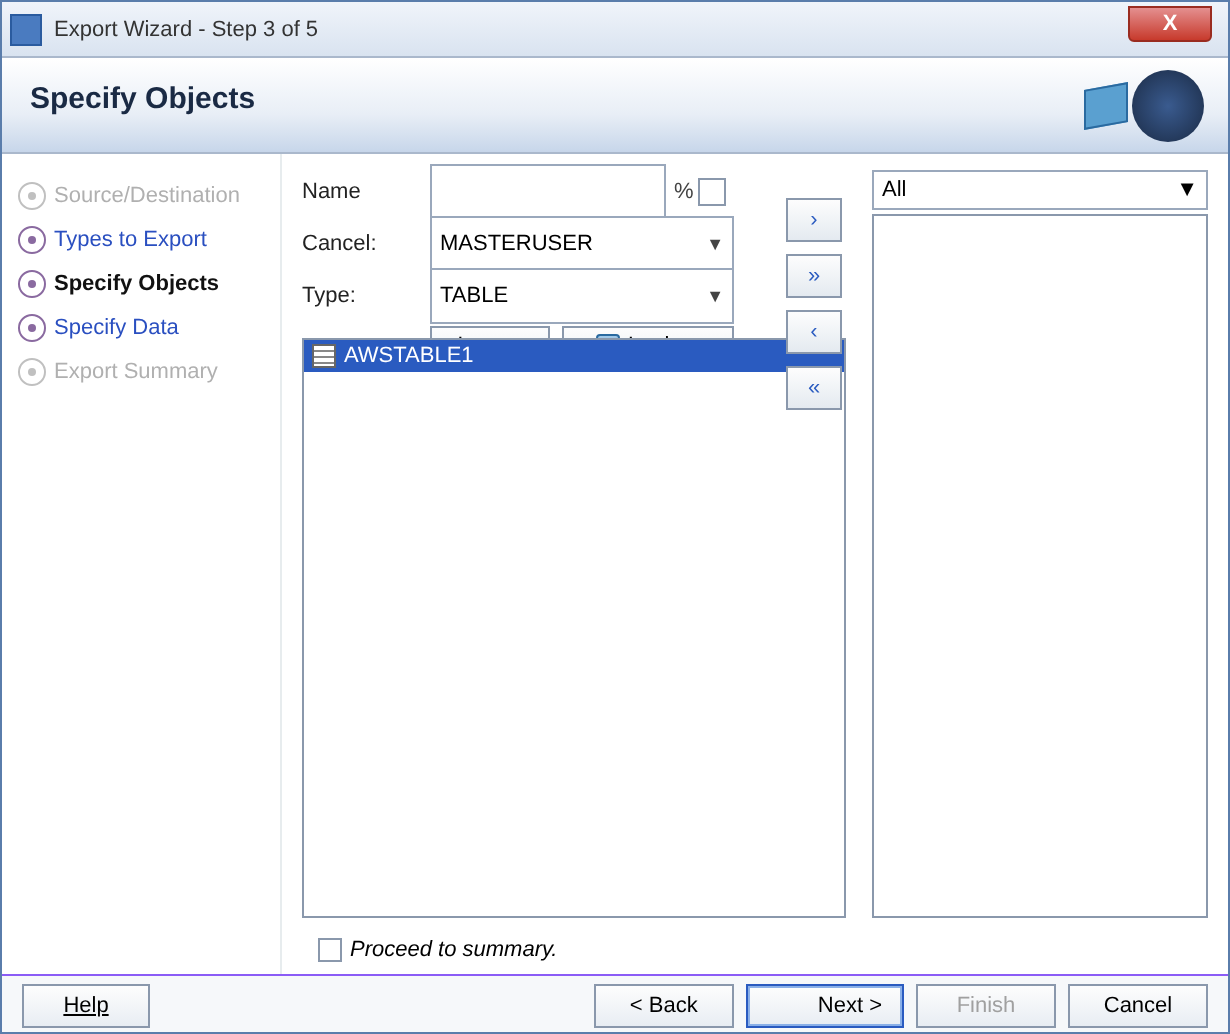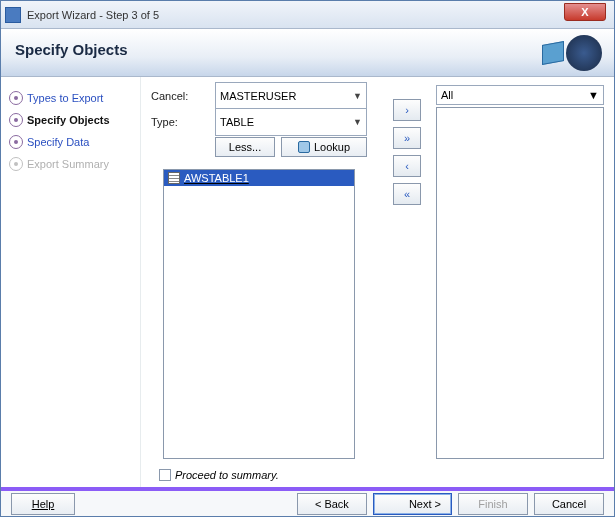--- a/index.html
+++ b/index.html
@@ -38,36 +38,36 @@
   .fselect { width: 152px; display: flex; align-items: center; justify-content: space-between; background: #fff; }
   .fselect .arrow { color: #444; font-size: 9px; }
   
   .btnrow { display: flex; gap: 6px; margin: 2px 0 4px 64px; }
   .sbtn { height: 20px; padding: 0 10px; border: 1px solid #8a98ac; background: linear-gradient(#fdfdfd,#e8edf3); display: flex; align-items: center; cursor: pointer; }
   .sbtn.less { width: 60px; justify-content: center; }
   .sbtn.lookup { width: 86px; justify-content: center; gap: 4px; }
   .lookup-icon { width: 12px; height: 12px; display: inline-block; border: 1px solid #2a6aa0; border-radius: 2px; background: #a0c8e8; position: relative; }
   
   .listbox { position: absolute; left: 10px; top: 92px; right: 10px; bottom: 28px; border: 1px solid #8a98ac; background: #fff; }
-  .listbox.source { left: 22px; width: 192px; right: auto; text-decoration: underline; }
+  .listbox.source { left: 10px; width: 272px; right: auto; }
   .listitem { display: flex; align-items: center; height: 16px; padding: 0 4px; font-size: 11px; }
   .listitem.sel { background: #2a5bc0; color: #fff; }
   .listitem .grid-icon { width: 12px; height: 12px; background: repeating-linear-gradient(#fff 0 2px,#888 2px 3px),repeating-linear-gradient(90deg,#fff 0 2px,#888 2px 3px); border: 1px solid #666; margin-right: 4px; }
   
   .movers { position: absolute; left: 252px; top: 92px; width: 30px; display: flex; flex-direction: column; gap: 6px; }
   .movers .mbtn { width: 28px; height: 22px; border: 1px solid #8a98ac; background: linear-gradient(#fdfdfd,#e4eaf0); display: flex; align-items: center; justify-content: center; color: #2a5bc0; cursor: pointer; font-size: 12px; }
   .movers .mbtn.top { margin-top: -70px; }
   
   .destselect { position: absolute; right: 10px; top: 8px; width: 168px; height: 20px; border: 1px solid #9aa8bc; background: #fff; display: flex; align-items: center; justify-content: space-between; padding: 0 4px; }
   .destbox { position: absolute; right: 10px; top: 30px; width: 168px; bottom: 28px; border: 1px solid #8a98ac; background: #fff; }
   
   .proceed { position: absolute; left: 18px; bottom: 6px; display: flex; align-items: center; gap: 4px; font-style: italic; }
   .proceed .pchk { width: 12px; height: 12px; border: 1px solid #8a98ac; display: inline-block; background: #fff; }
   
-  .footer { height: 30px; border-top: 4px solid #8b5cf6; display: flex; align-items: center; padding: 0 10px; gap: 6px; background: #f6f8fa; }
+  .footer { height: 30px; border-top: 1px solid #8b5cf6; display: flex; align-items: center; padding: 0 10px; gap: 6px; background: #f6f8fa; }
   .footer .spacer { flex: 1; }
   .fbtn { min-width: 70px; height: 22px; border: 1px solid #8a98ac; background: linear-gradient(#fdfdfd,#e8edf3); display: flex; align-items: center; justify-content: center; cursor: pointer; padding: 0 10px; }
   .fbtn.default { border: 1px solid #2a5bc0; box-shadow: 0 0 0 1px #8ab0e8 inset; padding-left: 35px; }
   .fbtn.disabled { color: #a0a0a0; }
   .fbtn.help { text-decoration: underline; min-width: 64px; }
 </style>
 </head>
 <body>
 
 <div class="titlebar">
@@ -82,40 +82,50 @@
   <h1>Specify Objects</h1>
   <div class="decor">
     <div class="sq"></div>
     <div class="circ"></div>
   </div>
 </div>
 
 <div class="content">
 
   <div class="sidebar">
+    <div class="step disabled">
+      <span class="glyph"></span>
+      <span>Source/Destination</span>
+    </div>
     <div class="step link">
       <span class="glyph"></span>
       <span>Types to Export</span>
     </div>
     <div class="step active">
       <span class="glyph"></span>
       <span>Specify Objects</span>
     </div>
     <div class="step link">
       <span class="glyph"></span>
       <span>Specify Data</span>
     </div>
     <div class="step disabled">
       <span class="glyph"></span>
       <span>Export Summary</span>
     </div>
   </div>
 
   <div class="main">
 
+    <div class="frow">
+      <span class="flabel">Name</span>
+      <input class="finput name" value="" style="">
+      <span class="pct">%</span>
+      <span class="chk"></span>
+    </div>
 
     <div class="frow">
       <span class="flabel">Cancel:</span>
       <div class="fselect">
         <span>MASTERUSER</span>
         <span class="arrow">▼</span>
       </div>
     </div>
 
     <div class="frow">

